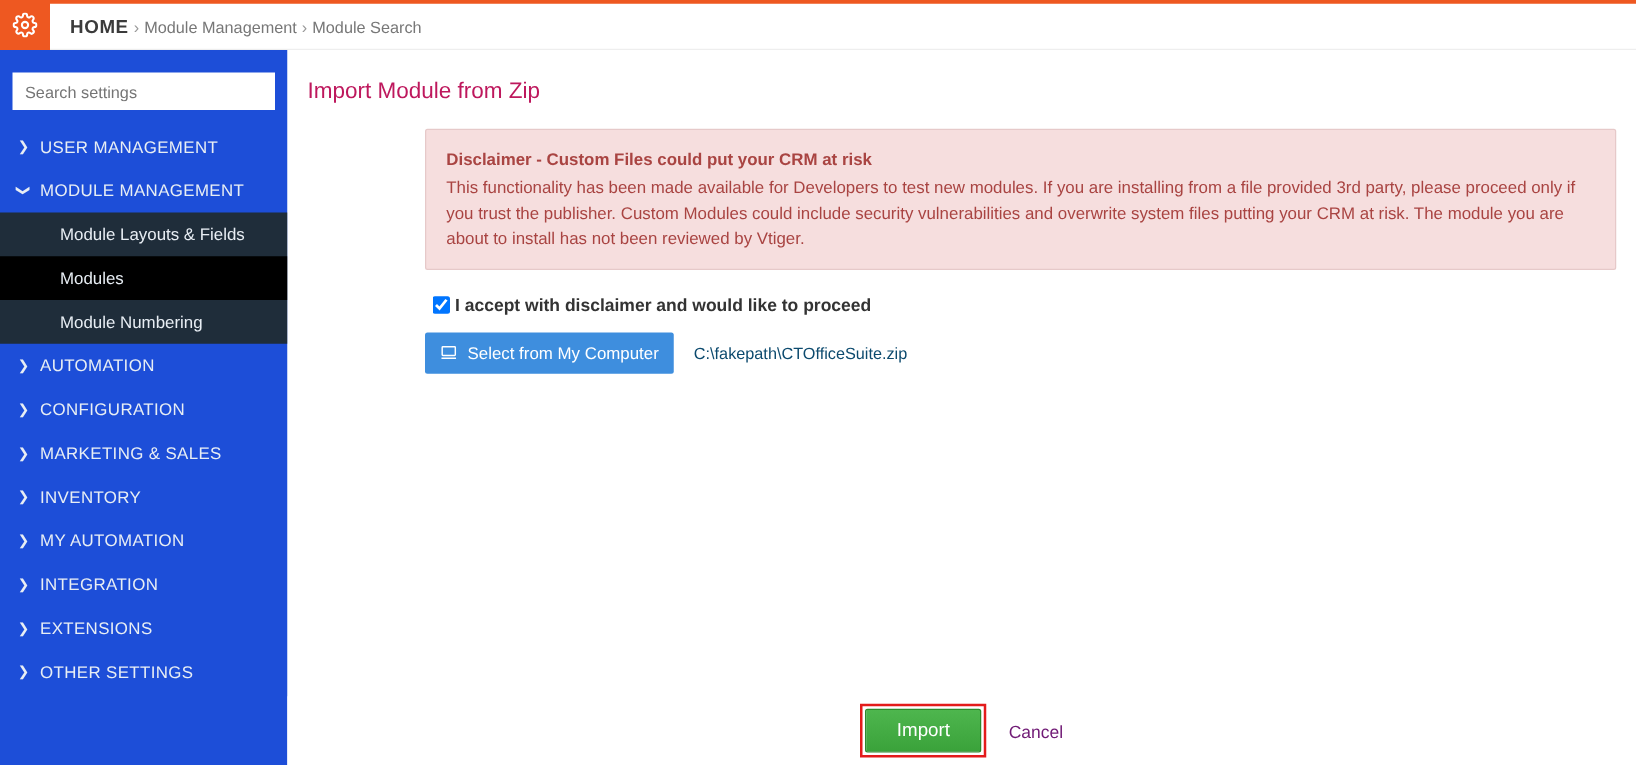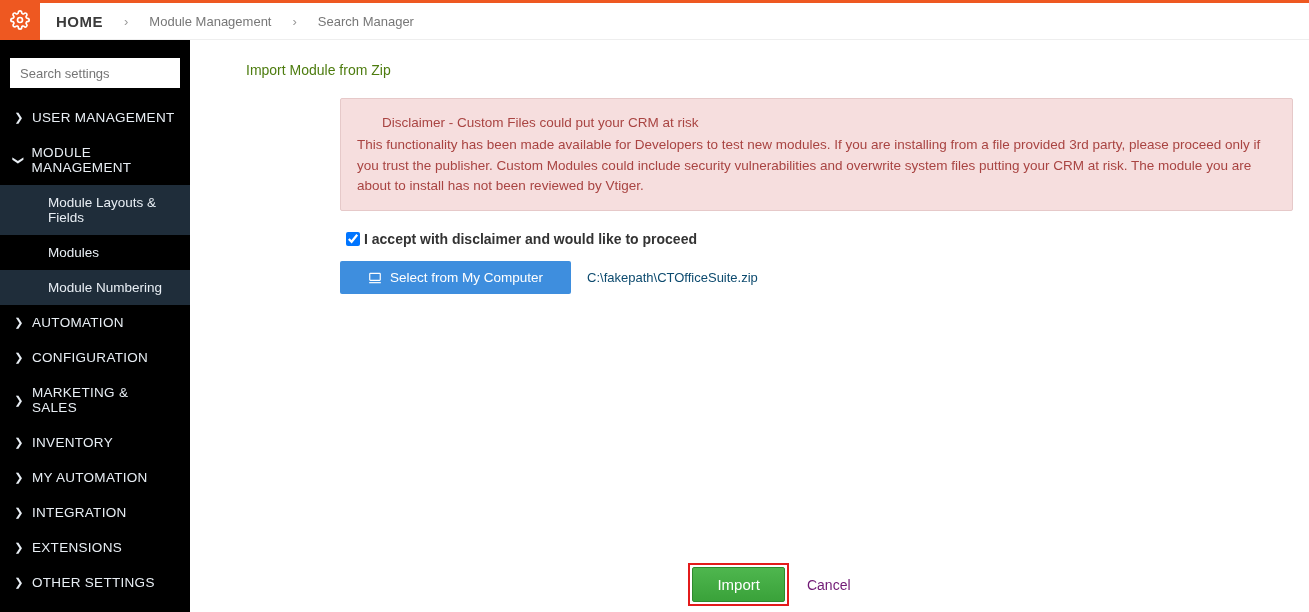--- a/index.html
+++ b/index.html
@@ -1,43 +1,43 @@
 <!DOCTYPE html>
 <html><head>
 <meta charset="utf-8">
 <style>
   * { box-sizing: border-box; margin: 0; padding: 0; }
   html, body { width: 1309px; height: 612px; font-family: Arial, Helvetica, sans-serif; overflow: hidden; background: #fff; }
   
   .gearbar { position: absolute; top:0; left:0; width:40px; height:40px; background:#ee5821; display:flex; align-items:center; justify-content:center; color:#fff; z-index:10; }
   .orange-line { position:absolute; top:0; left:40px; right:0; height:3px; background:#ee5821; z-index:9; }
   
-  .breadcrumb { position:absolute; top:3px; left:40px; right:0; height:37px; background:#fff; border-bottom:1px solid #eee; display:flex; align-items:center; gap:21px; padding-left:16px; font-size:13px; color:#777; z-index:5; }
+  .breadcrumb { position:absolute; top:3px; left:40px; right:0; height:37px; background:#fff; border-bottom:1px solid #eee; display:flex; align-items:center; gap:4px; padding-left:16px; font-size:13px; color:#777; z-index:5; }
   .breadcrumb .home { font-family: Arial, sans-serif; font-weight:600; color:#3b3b3b; letter-spacing:0.5px; font-size:15px; }
   .breadcrumb .sep { color:#999; }
   
-  .sidebar { position:absolute; top:40px; left:0; width:190px; bottom:0; background:#000000; color:#e8eef4; padding-top:10px; font-size:14px; }
+  .sidebar { position:absolute; top:40px; left:0; width:230px; bottom:0; background:#1d4ed8; color:#e8eef4; padding-top:10px; font-size:14px; }
   .search-wrap { padding:8px 10px 12px; }
   .search-input { width:100%; height:30px; background:#fff; border:none; padding:0 10px; font-size:13px; color:#555; }
   .cat { display:flex; align-items:center; gap:8px; padding:10px 14px; cursor:pointer; font-size:13.5px; letter-spacing:0.3px; }
   .cat .arrow { width:10px; text-align:center; font-size:11px; color:#e8eef4; }
   .subitems { background:#1f2d3a; }
   .subitem { padding:10px 14px 10px 48px; font-size:13.5px; cursor:pointer; }
   .subitem.active { background:#000; }
   
   .main { position:absolute; top:40px; left:230px; right:0; bottom:0; background:#fff; }
-  .page-title { font-size:14px; font-weight:400; color:#4d7c0f; padding:22px 12px 20px 16px; }
+  .page-title { font-size:18px; font-weight:400; color:#be185d; padding:22px 12px 20px 16px; }
   .content { padding:0 16px 0 110px; }
   .disclaimer { border:1px solid #e6c9c9; background:#f6dede; color:#a94442; padding:14px 16px; font-size:13.5px; line-height:1.5; border-radius:2px; }
-  .disclaimer .d-title { font-weight:normal; display:block; margin-bottom:2px;margin-left:25px; }
+  .disclaimer .d-title { font-weight:bold; display:block; margin-bottom:2px; }
   .accept-row { display:flex; align-items:center; gap:4px; padding:20px 0 14px 6px; font-size:14px; color:#333; }
   .accept-row input[type=checkbox] { width:14px; height:14px; }
   .accept-row b { font-weight:bold; }
   .file-row { display:flex; align-items:center; gap:16px; }
-  .select-btn { background:#3e8ede; color:#fff; border:none; padding:9px 28px; font-size:13.5px; display:flex; align-items:flex-end; gap:8px; cursor:pointer; border-radius:2px; }
+  .select-btn { background:#3e8ede; color:#fff; border:none; padding:9px 12px; font-size:13.5px; display:flex; align-items:flex-start; gap:8px; cursor:pointer; border-radius:2px; }
   .filepath { font-size:13px; color:#0c4a6e; }
   
   .actions { position:absolute; left:230px; right:0; bottom:0; height:55px; display:flex; align-items:center; justify-content:center; gap:18px; background:#fff; }
   .import-wrap { border:2px solid #e31b1b; padding:2px; display:inline-flex;justify-content:center; }
   .import-btn { background:#3aa23a; background:linear-gradient(#4eb64e,#3aa23a); color:#fff; border:1px solid #2d8a2d; padding:8px 24px; font-size:15px; cursor:pointer; border-radius:2px; }
   .cancel-link { color:#701a75; font-size:14px; cursor:pointer; }
   svg { display:block; }
 </style>
 </head>
 <body>
@@ -48,21 +48,21 @@
     <path d="M19.4 15a1.7 1.7 0 0 0 .34 1.87l.06.06a2 2 0 1 1-2.83 2.83l-.06-.06a1.7 1.7 0 0 0-1.87-.34 1.7 1.7 0 0 0-1 1.56V21a2 2 0 0 1-4 0v-.09a1.7 1.7 0 0 0-1-1.56 1.7 1.7 0 0 0-1.87.34l-.06.06a2 2 0 1 1-2.83-2.83l.06-.06A1.7 1.7 0 0 0 4.6 15a1.7 1.7 0 0 0-1.56-1H3a2 2 0 0 1 0-4h.09a1.7 1.7 0 0 0 1.56-1 1.7 1.7 0 0 0-.34-1.87l-.06-.06A2 2 0 1 1 7.07 4.24l.06.06A1.7 1.7 0 0 0 9 4.6a1.7 1.7 0 0 0 1-1.56V3a2 2 0 0 1 4 0v.09c0 .67.4 1.27 1 1.51a1.7 1.7 0 0 0 1.87-.34l.06-.06a2 2 0 1 1 2.83 2.83l-.06.06A1.7 1.7 0 0 0 19.4 9c.24.6.84 1 1.51 1H21a2 2 0 0 1 0 4h-.09a1.7 1.7 0 0 0-1.51 1z"></path>
   </svg>
 </div>
 <div class="orange-line"></div>
 
 <div class="breadcrumb">
   <span class="home">HOME</span>
   <span class="sep">›</span>
   <span>Module Management</span>
   <span class="sep">›</span>
-  <span>Search Manager</span>
+  <span>Module Search</span>
 </div>
 
 <div class="sidebar">
   <div class="search-wrap">
     <input class="search-input" placeholder="Search settings" style="">
   </div>
 
   <div class="cat">
     <span class="arrow">❯</span>
     <span>USER MANAGEMENT</span>

